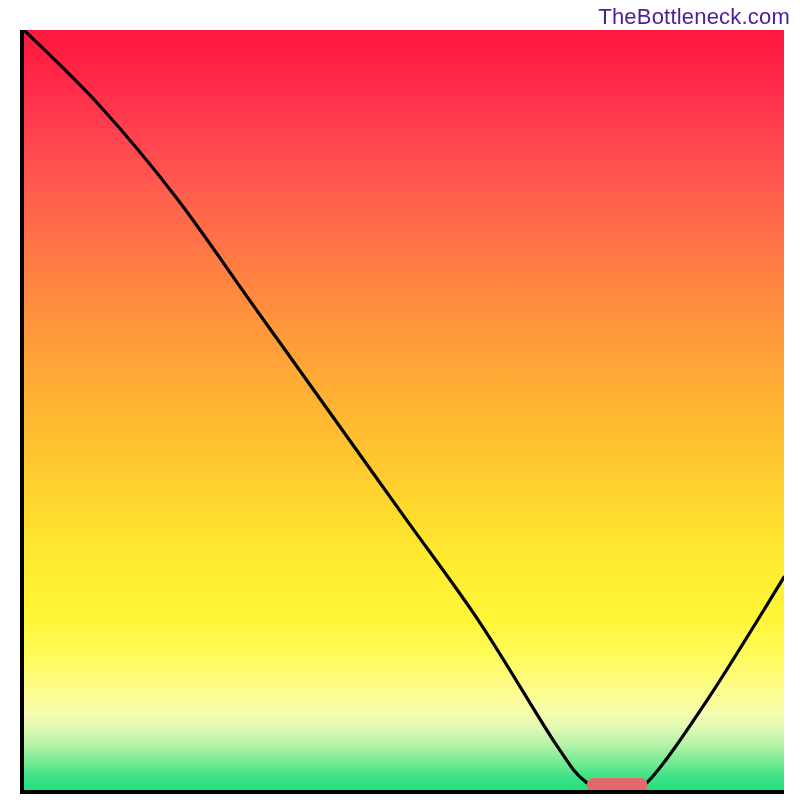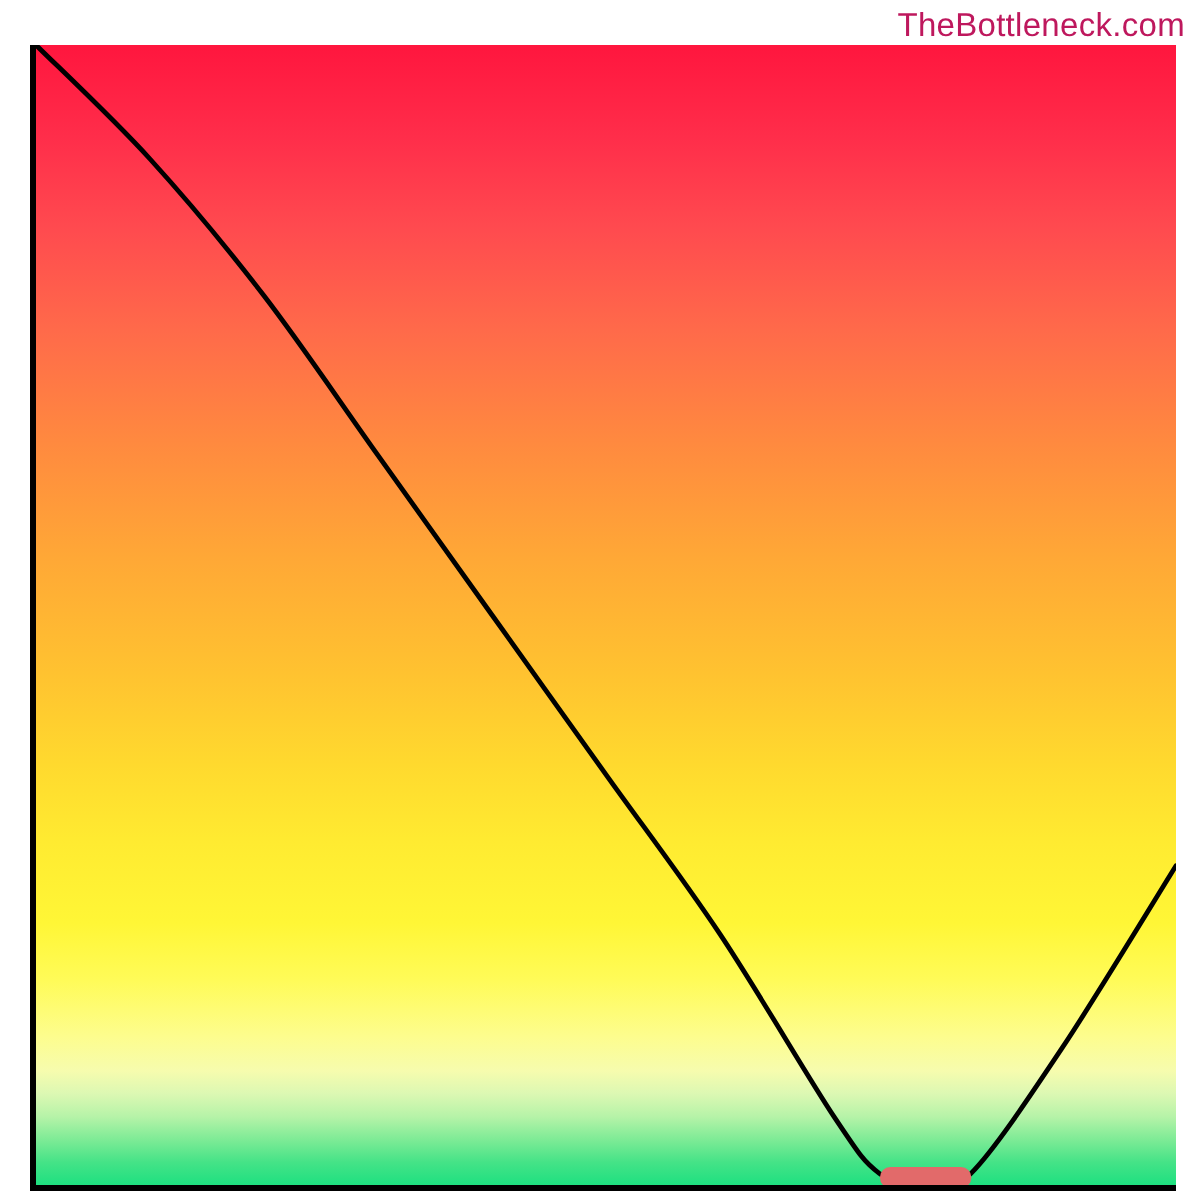--- a/index.html
+++ b/index.html
@@ -13,21 +13,21 @@
   }
   .container {
     width: 800px;
     height: 800px;
     position: relative;
   }
   .watermark {
     position: absolute;
     top: 4px;
     right: 10px;
-    color: #be185d;
+    color: #4c1d95;
     font-size: 22px;
     letter-spacing: 0.2px;
     font-weight: 500;
   }
   .plot-area {
     position: absolute;
     left: 20px;
     top: 30px;
     width: 760px;
     height: 760px;

